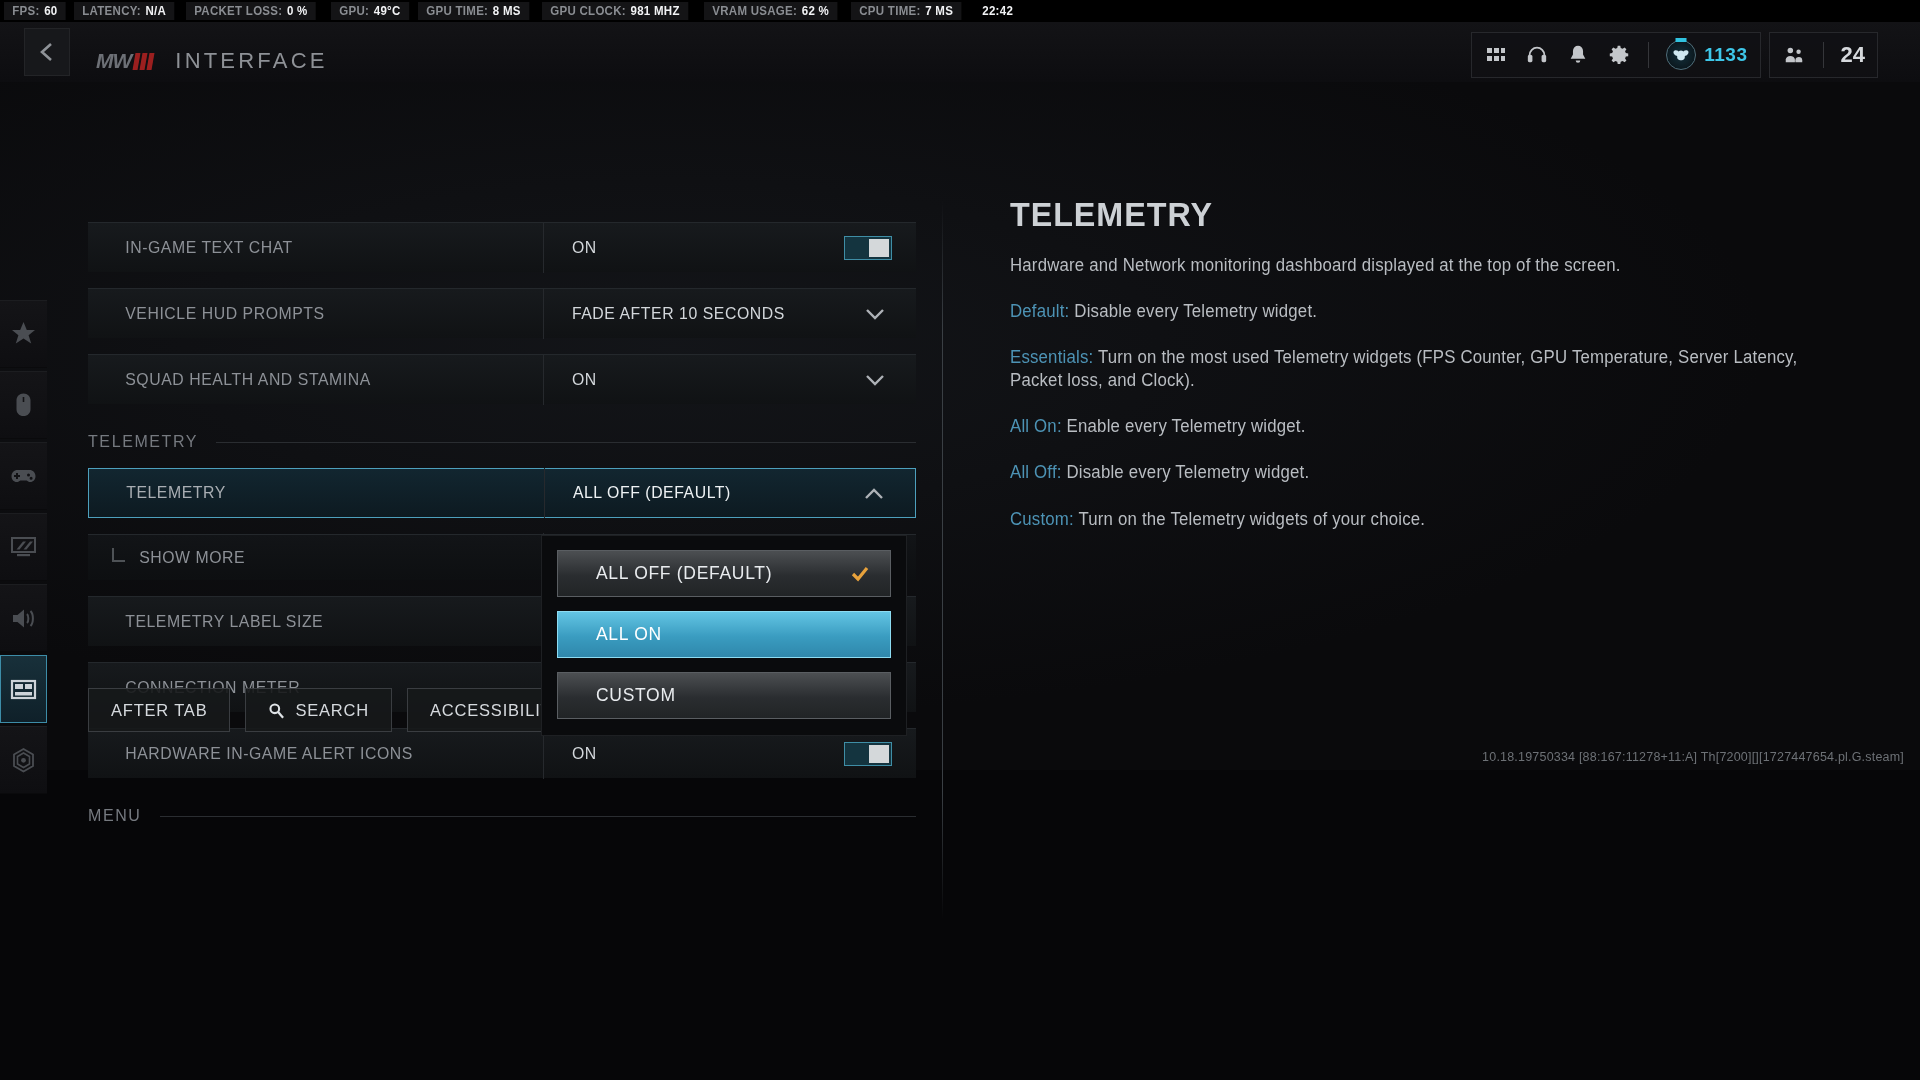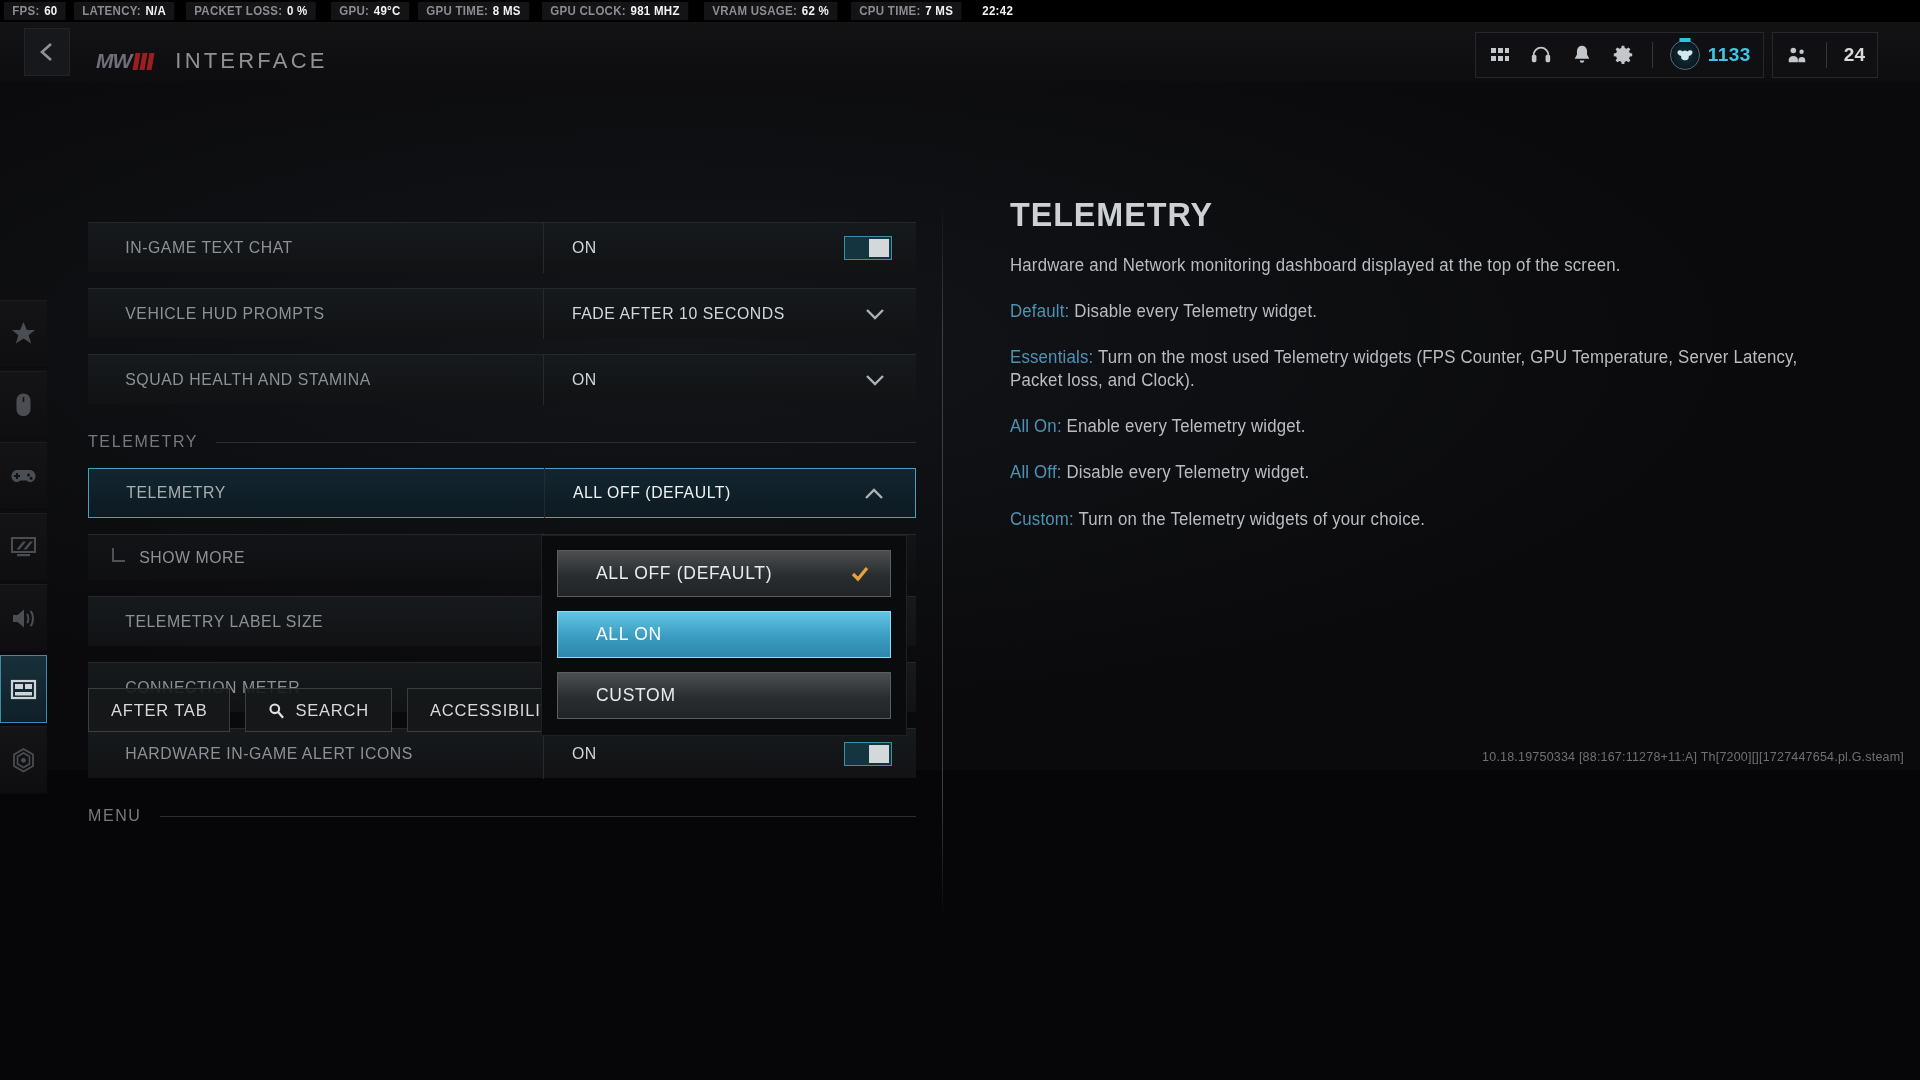--- a/index.html
+++ b/index.html
@@ -79,21 +79,21 @@
     background:radial-gradient(circle at 50% 50%, #13303c 0%, #0b171d 75%);
     display:flex; align-items:center; justify-content:center;
   }
   .lvl-badge:before {
     content:""; position:absolute; top:-3px; left:50%; transform:translateX(-50%);
     width:11px; height:4px; background:#30c3e0;
   }
   .lvl-badge svg { width:18px; height:13px; fill:#cfe8f1; }
   .lvl-num { font-size:19px; color:#3ec6e8; font-weight:bold; letter-spacing:0.5px;
              font-family:"Liberation Sans Narrow","Liberation Sans",sans-serif; }
-  .squad-num { font-size:19px; color:#d6d9dd; font-weight:bold;
+  .squad-num { font-size:22px; color:#d6d9dd; font-weight:bold;
                font-family:"Liberation Sans Narrow","Liberation Sans",sans-serif; }
 
   
   .sidebar { position:absolute; left:0; top:300px; width:47px; z-index:20; }
   .side-item {
     position:relative; width:47px; height:68px; margin-bottom:3px;
     background:linear-gradient(180deg,#141417 0%,#0e0e11 100%);
     border-top:1px solid #1c1d20; border-bottom:1px solid #0a0a0c;
     display:flex; align-items:center; justify-content:center;
   }

